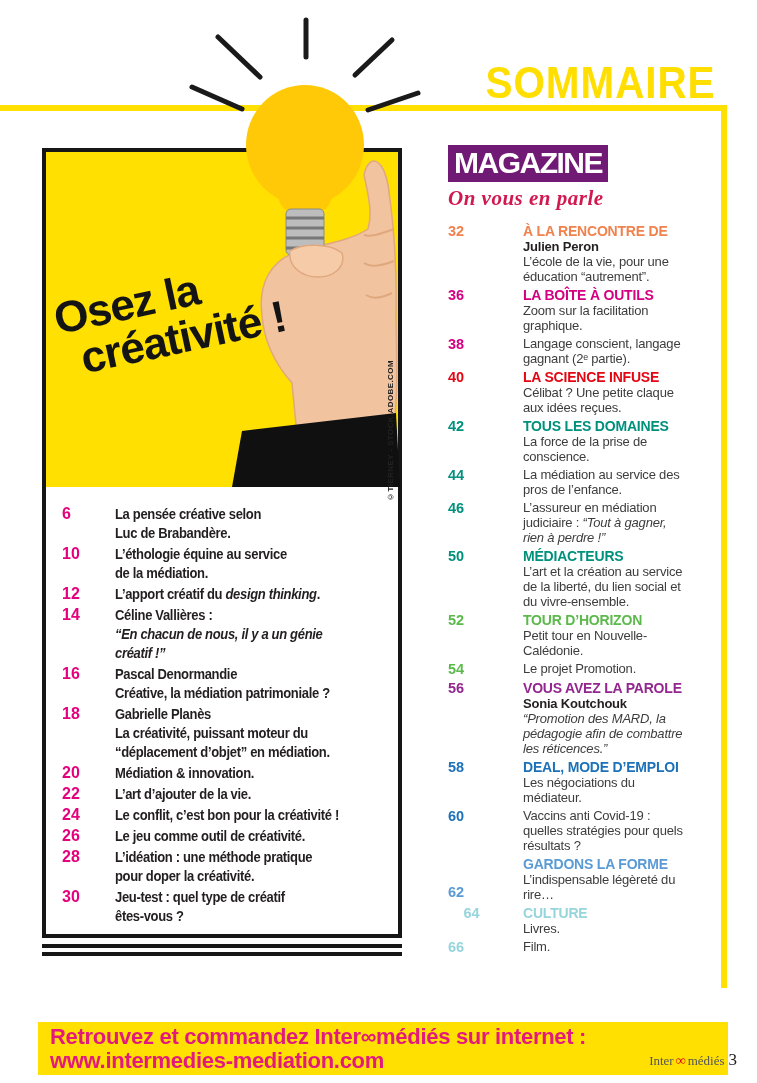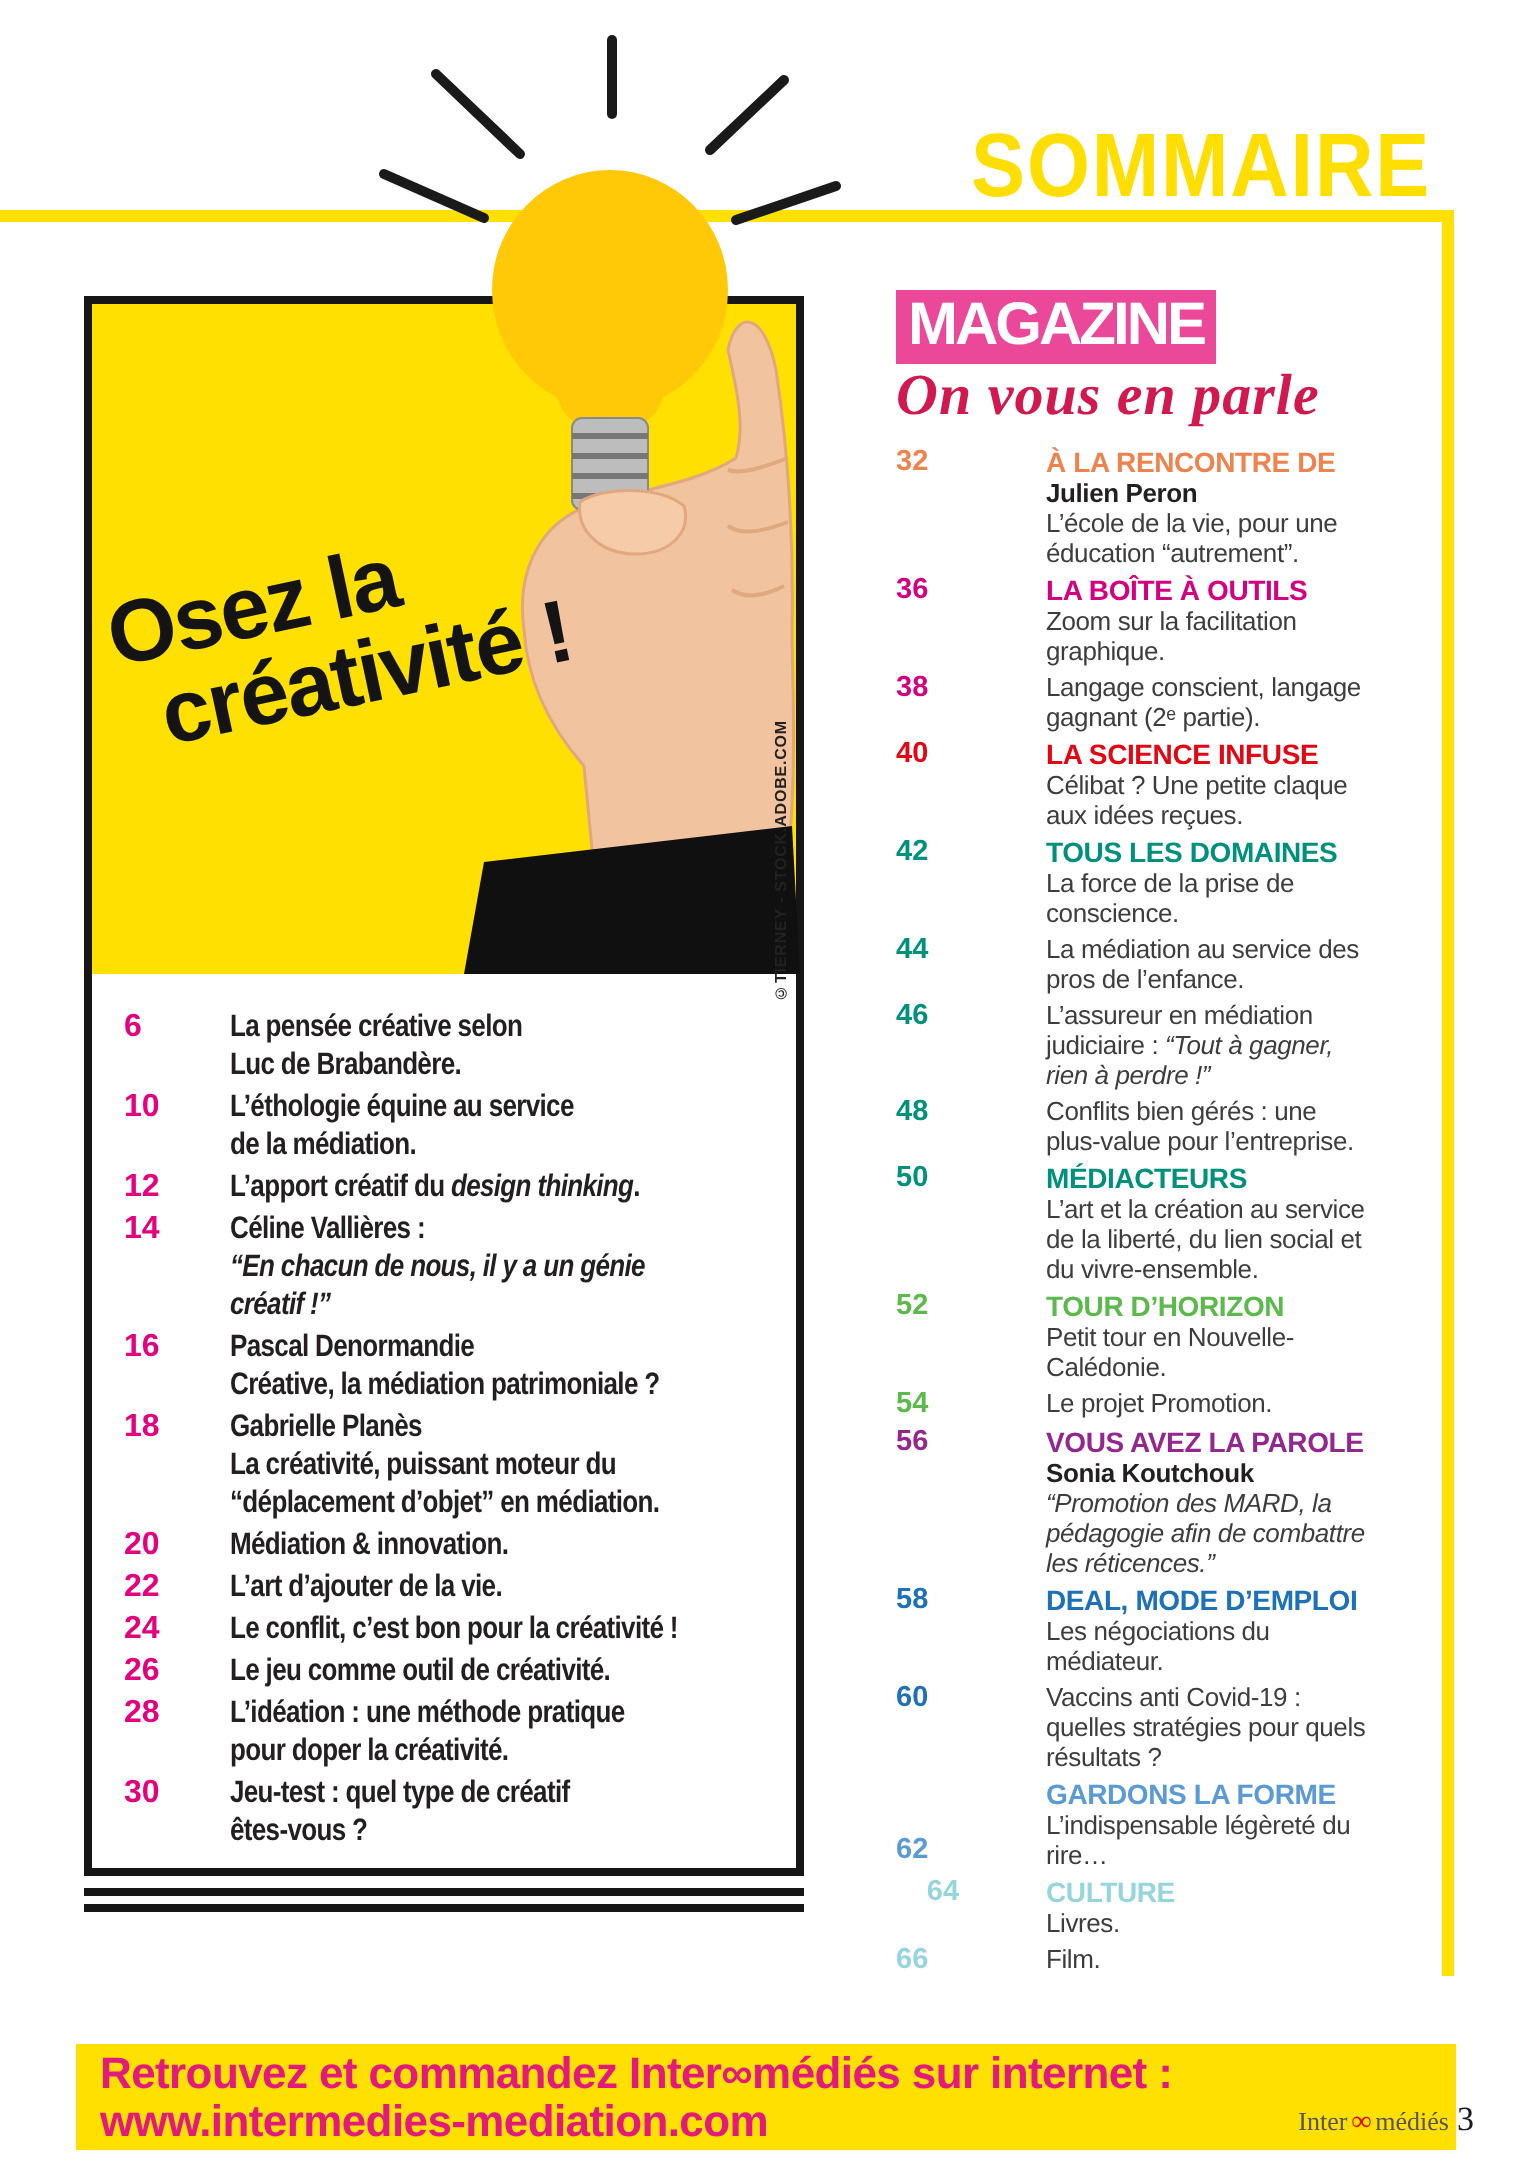--- a/index.html
+++ b/index.html
@@ -34,24 +34,24 @@
   .left-list{padding:17px 6px 0 16px;}
   .l-row{display:flex;margin-bottom:2px;}
   .l-num{flex:none;width:53px;font-weight:bold;font-size:16px;color:#E5007D;line-height:19px;}
   .l-text{font-weight:bold;color:#231f20;font-size:15.5px;line-height:19px;letter-spacing:-0.4px;
           transform:scaleX(.84);transform-origin:left top;width:334px;}
   .l-line{white-space:nowrap;}
   .it{font-style:italic;}
 
   
   .mag-head{position:absolute;left:448px;top:145px;z-index:2;}
-  .mag-label{display:inline-block;background:#ec4899;color:#fff;font-weight:bold;font-size:30px;
+  .mag-label{display:inline-block;background:#701a75;color:#fff;font-weight:bold;font-size:30px;
              letter-spacing:-1.5px;padding:2px 6px 3px 6px;line-height:32px;}
   .mag-tagline{font-family:"Liberation Serif", serif;font-style:italic;font-weight:bold;color:#D11950;
-               font-size:29px;line-height:30px;margin-top:1px;letter-spacing:.5px;}
+               font-size:21px;line-height:30px;margin-top:1px;letter-spacing:.5px;}
 
   .right-list{position:absolute;left:448px;top:223px;width:236px;z-index:2;}
   .r-row{display:flex;margin-bottom:3px;gap:28px;}
   .r-num{flex:none;width:47px;font-weight:bold;font-size:14.5px;line-height:16px;}
   .r-body{width:189px;font-size:13px;line-height:15px;color:#3d3d3d;letter-spacing:-0.2px;}
   .r-cat{font-weight:bold;font-size:14px;line-height:16px;letter-spacing:-0.2px;}
   .r-name{font-weight:bold;color:#231f20;}
 
   
   .bottom-bar{position:absolute;left:38px;top:1022px;width:690px;height:53px;background:#FFE000;z-index:2;
@@ -242,26 +242,20 @@
           <div class="r-para"><span>La médiation au service des pros de l’enfance.</span></div>
         </div>
       </div>
       <div class="r-row">
         <div class="r-num" style="color: rgb(0, 145, 124);">46</div>
         <div class="r-body">
           <div class="r-para"><span>L’assureur en médiation judiciaire : </span><span class="it">“Tout à gagner, rien à perdre !”</span></div>
         </div>
       </div>
       <div class="r-row">
-        <div class="r-num" style="color: rgb(0, 145, 124);">48</div>
-        <div class="r-body">
-          <div class="r-para"><span>Conflits bien gérés : une plus-value pour l’entreprise.</span></div>
-        </div>
-      </div>
-      <div class="r-row">
         <div class="r-num" style="color: rgb(0, 145, 124);">50</div>
         <div class="r-body">
           <div class="r-cat" style="color: rgb(0, 145, 124);">MÉDIACTEURS</div>
           <div class="r-para"><span>L’art et la création au service de la liberté, du lien social et du vivre-ensemble.</span></div>
         </div>
       </div>
       <div class="r-row">
         <div class="r-num" style="color: rgb(92, 185, 75);">52</div>
         <div class="r-body">
           <div class="r-cat" style="color: rgb(92, 185, 75);">TOUR D’HORIZON</div>

